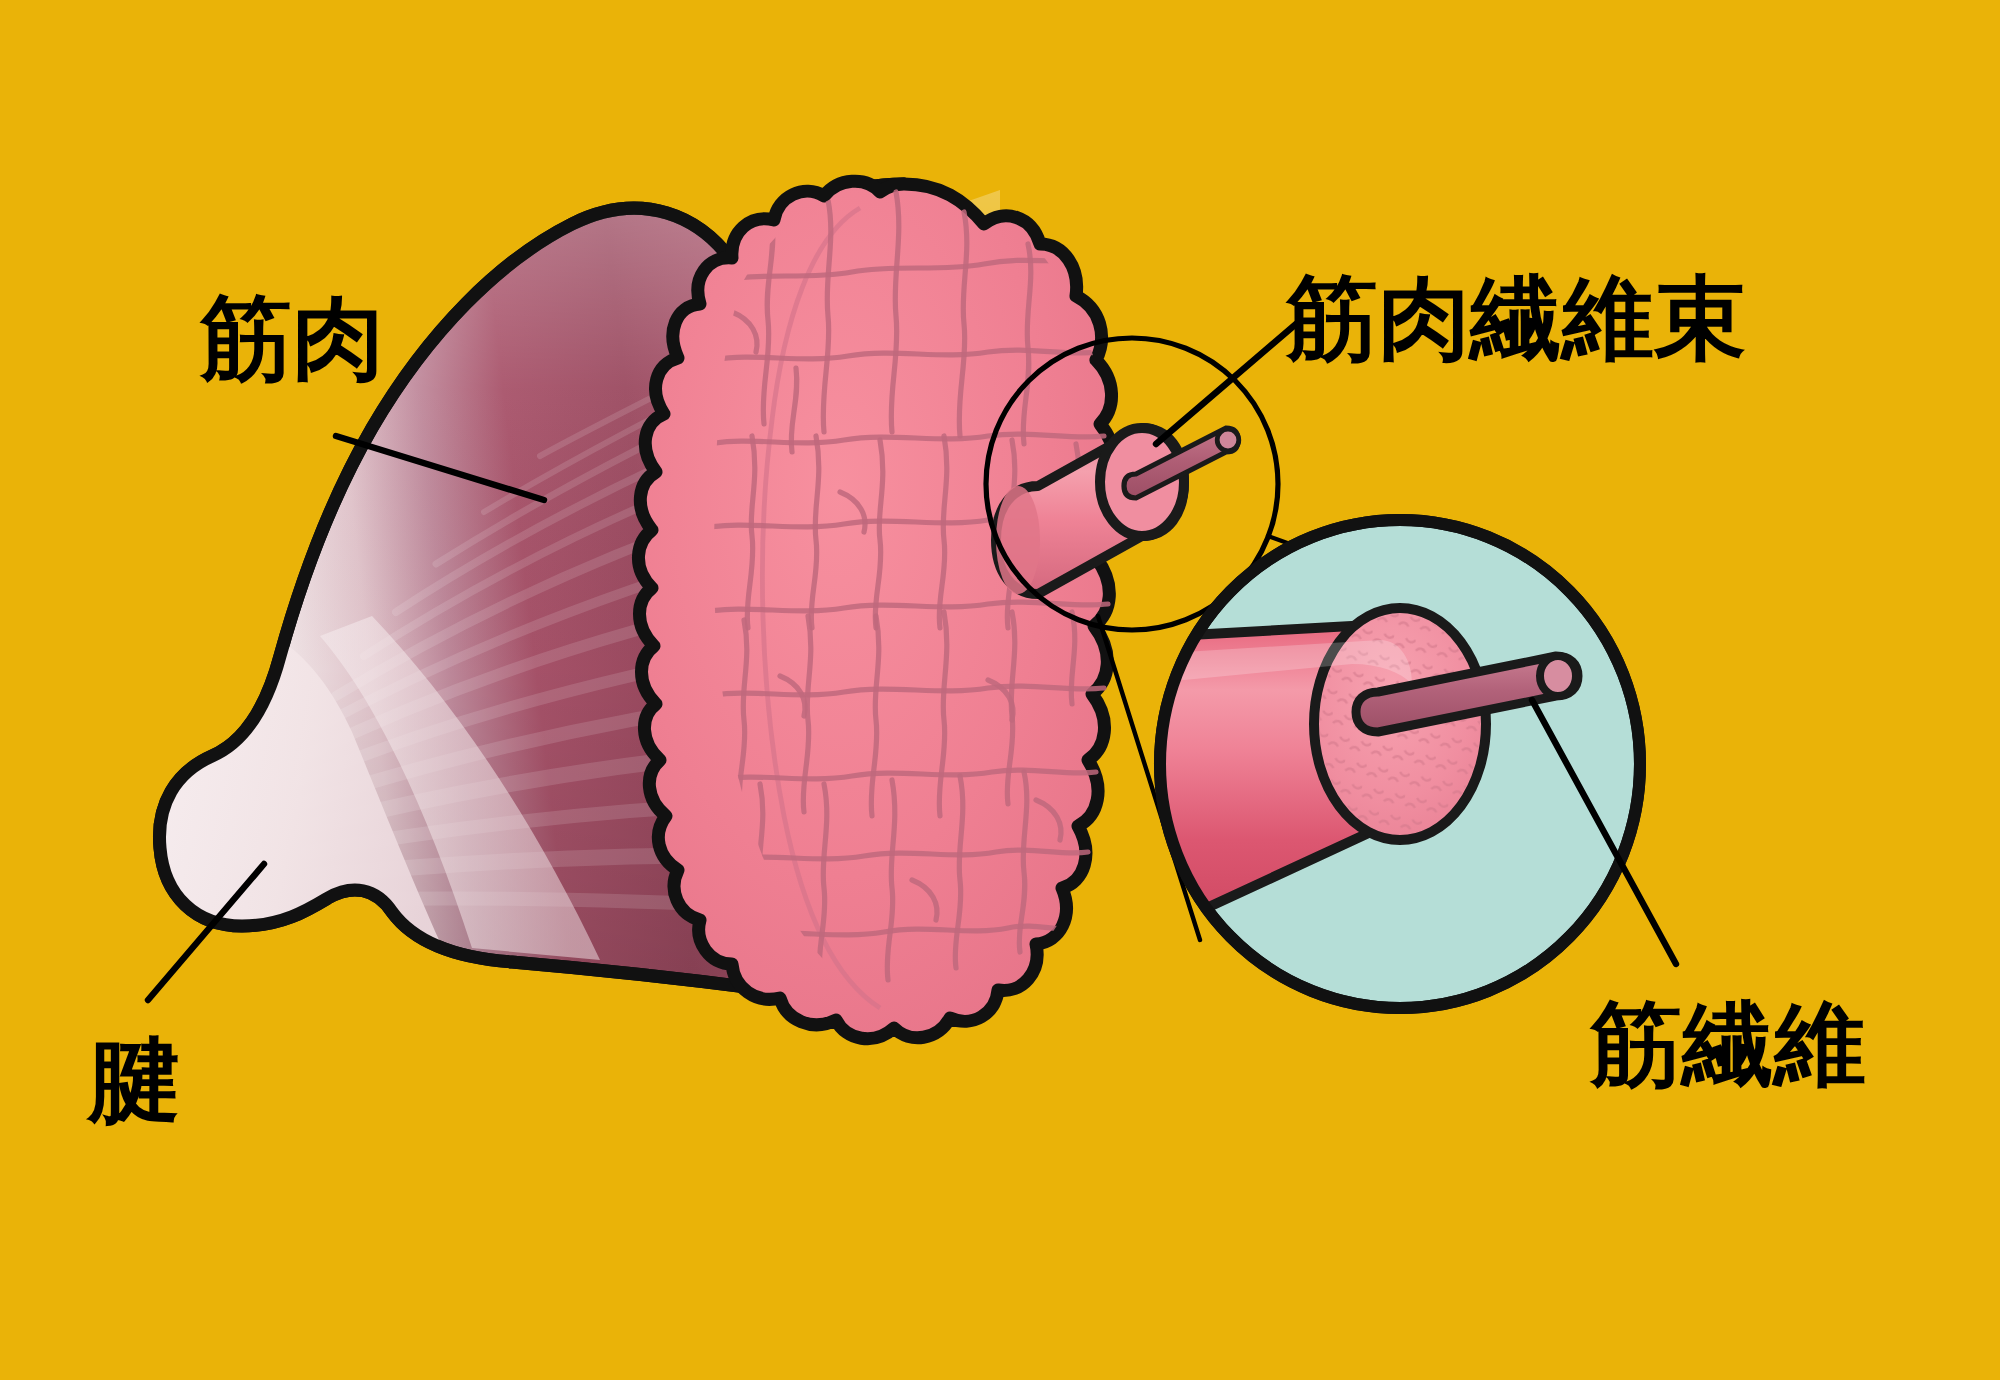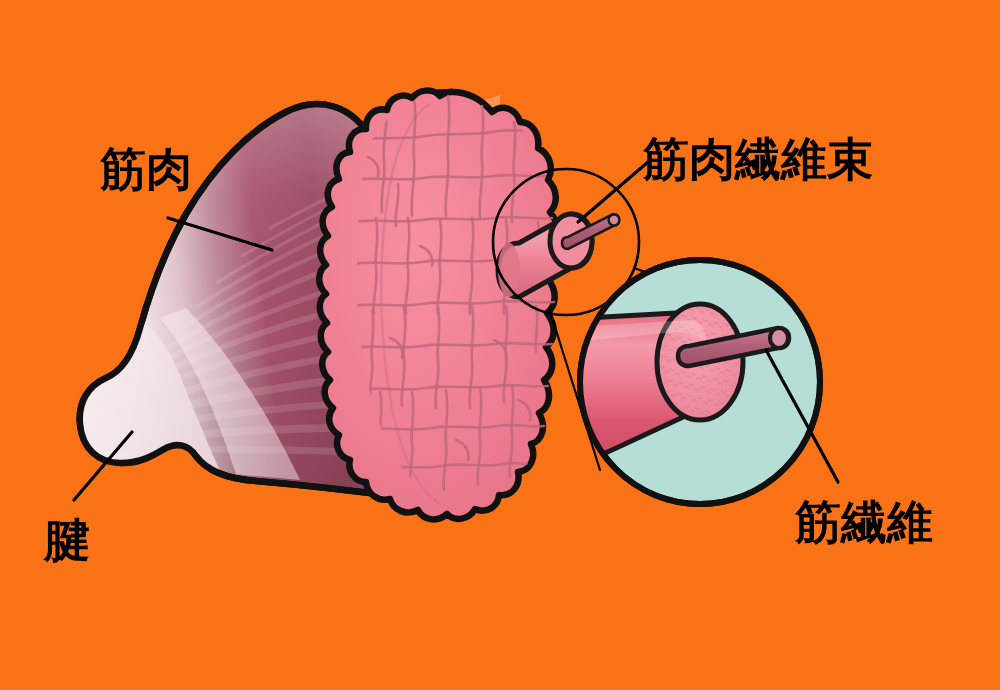--- a/index.html
+++ b/index.html
@@ -11,21 +11,21 @@
   body {
     width: 1000px;
     height: 690px;
     overflow: hidden;
     font-family: "DejaVu Sans", "Liberation Sans", sans-serif;
   }
   #figure-root {
     position: relative;
     width: 1000px;
     height: 690px;
-    background: #f97316;
+    background: #eab308;
   }
   svg.diagram {
     display: block;
     width: 1000px;
     height: 690px;
   }
   .label-text {
     font-family: "DejaVu Sans", "Liberation Sans", sans-serif;
     font-weight: 700;
     fill: #000000;

